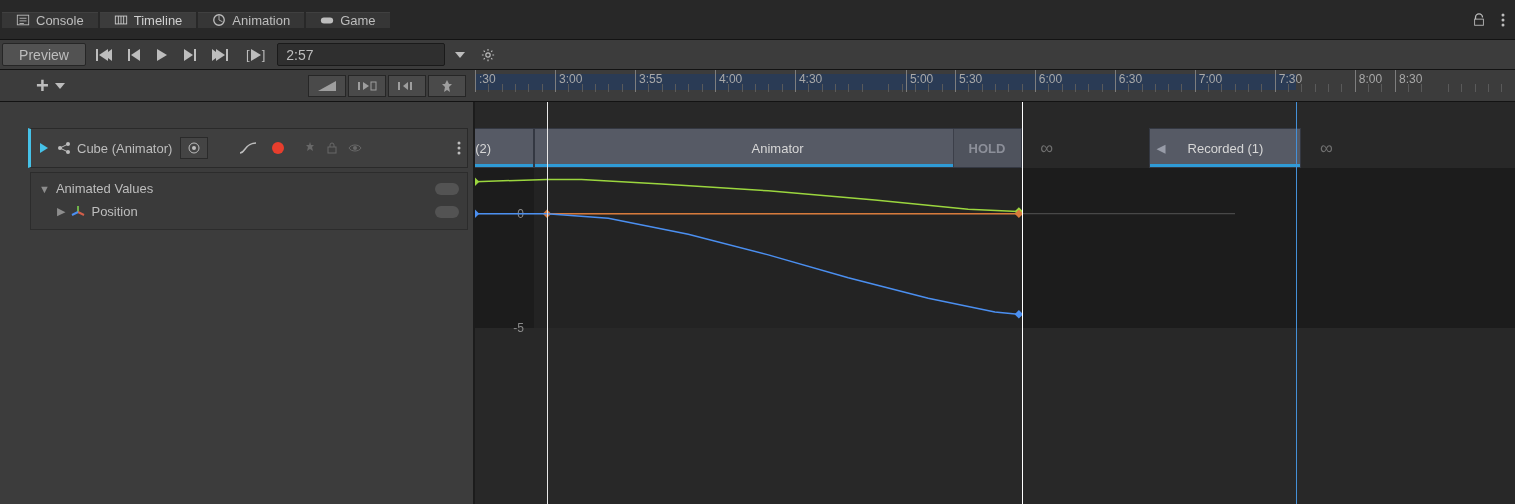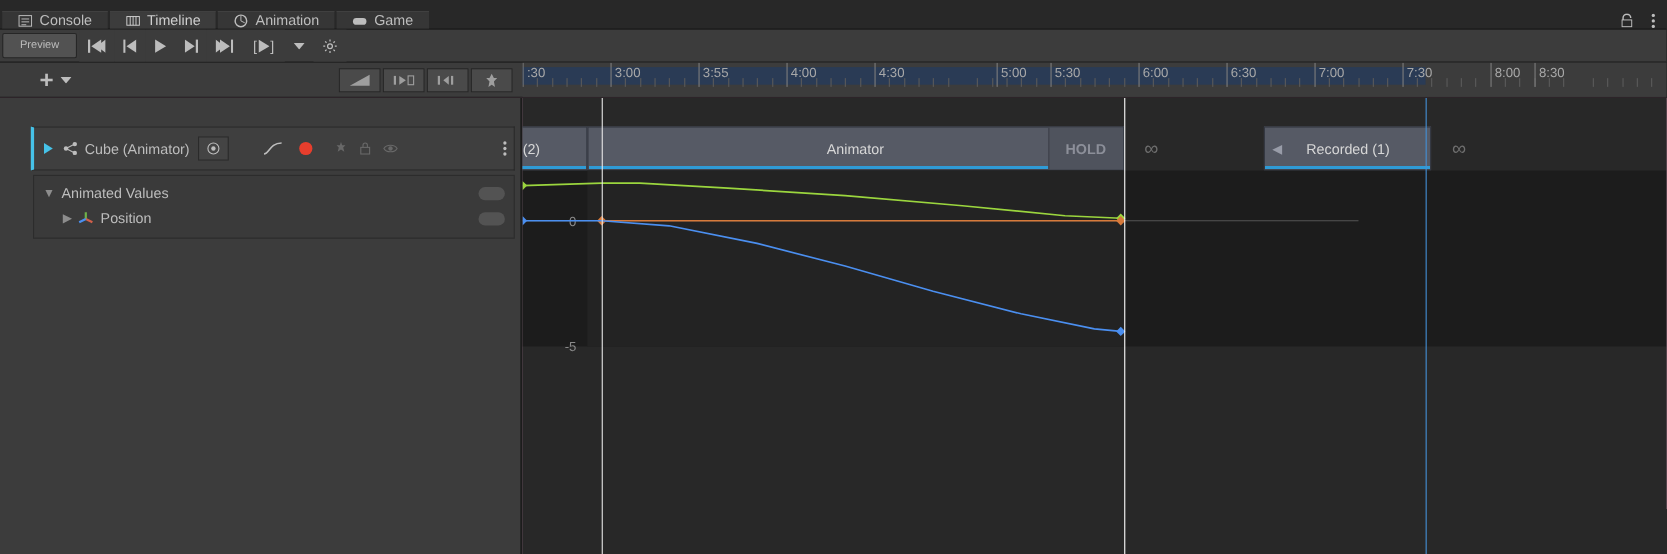--- a/index.html
+++ b/index.html
@@ -1,52 +1,52 @@
 <!DOCTYPE html>
 <html><head>
 <meta charset="utf-8">
 <style>
   * { margin:0; padding:0; box-sizing:border-box; font-family:Arial,Helvetica,sans-serif; user-select:none; }
   html,body { width:1515px; height:504px; background:#282828; color:#bdbdbd; font-size:13px; overflow:hidden; }
   .root { width:1515px; height:504px; display:flex; flex-direction:column; }
 
   
-  .tabstrip { height:27px; background:#282828; border-bottom:1px solid #131313; display:flex; align-items:flex-end; padding-left:2px; }
+  .tabstrip { height:40px; background:#282828; border-bottom:1px solid #131313; display:flex; align-items:center; padding-left:2px; }
   .tab { display:flex; align-items:center; gap:6px; padding:0 14px; background:#363636; color:#bdbdbd; margin-right:2px; border-top:1px solid #404040; }
   .tab.active { background:#3c3c3c; color:#cfcfcf; }
   .tab svg, .tab .ico { width:14px; height:14px; }
   .tabstrip .spacer { flex:1; }
   .tabstrip .endbtn { width:24px; display:flex; align-items:center; justify-content:center; color:#bdbdbd; }
 
   
   .toolbar { height:30px; background:#3c3c3c; border-bottom:1px solid #131313; display:flex; align-items:stretch; }
   .btn { display:flex; align-items:center; justify-content:center; padding:0 8px; color:#bdbdbd; background:#3c3c3c; }
   .btn.box { background:#4a4a4a; border:1px solid #262626; margin:3px 2px; border-radius:2px; }
-  .btn.preview { width:68px; background:#525252; font-size:10px; }
+  .btn.preview { width:84px; background:#525252; font-size:14px; }
   .timefield { width:168px; margin:3px 2px; background:#2f2f2f; border:1px solid #1a1a1a; display:flex; align-items:center; padding:0 8px; color:#bdbdbd; font-size:14px; border-radius:2px; }
   .drop { width:26px; display:flex; align-items:center; justify-content:center; }
   .breadcrumb { flex:1; display:flex; align-items:center; padding-left:10px; gap:6px; color:#bdbdbd; }
   .breadcrumb .chev { color:#6c6c6c; font-size:18px; margin-left:6px; }
 
   
   .subbar { height:32px; background:#3c3c3c; border-bottom:1px solid #131313; display:flex; align-items:stretch; }
   .left-tools { width:475px; display:flex; align-items:center; padding-left:30px; }
   .addbtn { display:flex; align-items:center; gap:4px; font-size:22px; font-weight:bold; color:#bdbdbd; padding:0 6px; }
   .spacerflex { flex:1; }
   .keytools { display:flex; align-items:center; gap:0; padding-right:8px; }
   .keytools .kbtn { width:38px; height:22px; background:#4a4a4a; border:1px solid #262626; margin:0 1px; display:flex; align-items:center; justify-content:center; }
   .ruler-wrap { flex:1; position:relative; background:#3c3c3c; overflow:hidden; }
   .ruler { position:absolute; inset:0; }
   .ruler .bluezone { position:absolute; top:4px; height:16px; background:#2a3b55; }
   .ruler .mtick { position:absolute; top:0; width:1px; height:22px; background:#7d7d7d; }
   .ruler .mtick .lbl { position:absolute; top:2px; left:4px; color:#a8a8a8; font-size:12px; white-space:nowrap; }
   .ruler .stick { position:absolute; top:14px; width:1px; height:8px; background:#5a5a5a; }
 
   
-  .body { flex:1; display:flex; background:#f9a8d4; overflow:hidden; }
+  .body { flex:1; display:flex; background:#1d4ed8; overflow:hidden; }
   .leftcol { width:475px; background:#3c3c3c; border-right:2px solid #1c1c1c; display:flex; flex-direction:column; }
   .leftpad { height:26px; }
   .trackhdr { width:440px; height:40px; margin-left:28px; background:#3f3f3f; border:1px solid #2a2a2a; border-left:3px solid #46c2e8; display:flex; align-items:center; gap:6px; padding:0 6px; }
   .trackhdr .nm { flex:0 0 auto; display:flex; align-items:center; gap:4px; }
   .trackhdr .ctrl { width:28px; height:22px; display:flex; align-items:center; justify-content:center; border:1px solid #2a2a2a; background:#444; margin-left:2px; }
   .trackhdr .recdot { width:12px; height:12px; border-radius:50%; background:#e73e2d; }
   .trackhdr .ghost { opacity:.55; color:#9a9a9a; }
   .trackhdr .kebab { margin-left:auto; }
   .animvals { margin:4px 0 0 30px; width:438px; background:#3a3a3a; border:1px solid #2c2c2c; padding:4px 0 6px 0; }
   .row { display:flex; align-items:center; padding:4px 8px; gap:6px; }
@@ -162,20 +162,23 @@
           <polygon points="4,1 13,7 4,13" fill="#bdbdbd"></polygon>
           <rect x="14" y="1" width="2" height="12" fill="#bdbdbd"></rect>
         </svg>
       </div>
     <div class="btn" style="padding:0 10px">
         <span style="color:#bdbdbd">[</span>
         <svg width="10" height="12" viewBox="0 0 10 12" style="margin:0 1px">
           <polygon points="0,0 10,6 0,12" fill="#bdbdbd"></polygon>
         </svg>
         <span style="color:#bdbdbd">]</span>
+      </div>
+    <div class="timefield">
+        <span>2:57</span>
       </div>
     <div class="drop">
         <svg width="10" height="6" viewBox="0 0 10 6">
           <polygon points="0,0 10,0 5,6" fill="#bdbdbd"></polygon>
         </svg>
       </div>
     <div class="btn" style="width:30px">
       <svg width="16" height="16" viewBox="0 0 16 16">
           <circle cx="8" cy="8" r="2.5" fill="none" stroke="#bdbdbd" stroke-width="1.3"></circle>
           <path d="M8 1v2M8 13v2M1 8h2M13 8h2M3 3l1.4 1.4M11.6 11.6L13 13M13 3l-1.4 1.4M4.4 11.6L3 13" stroke="#bdbdbd" stroke-width="1.3"></path>

